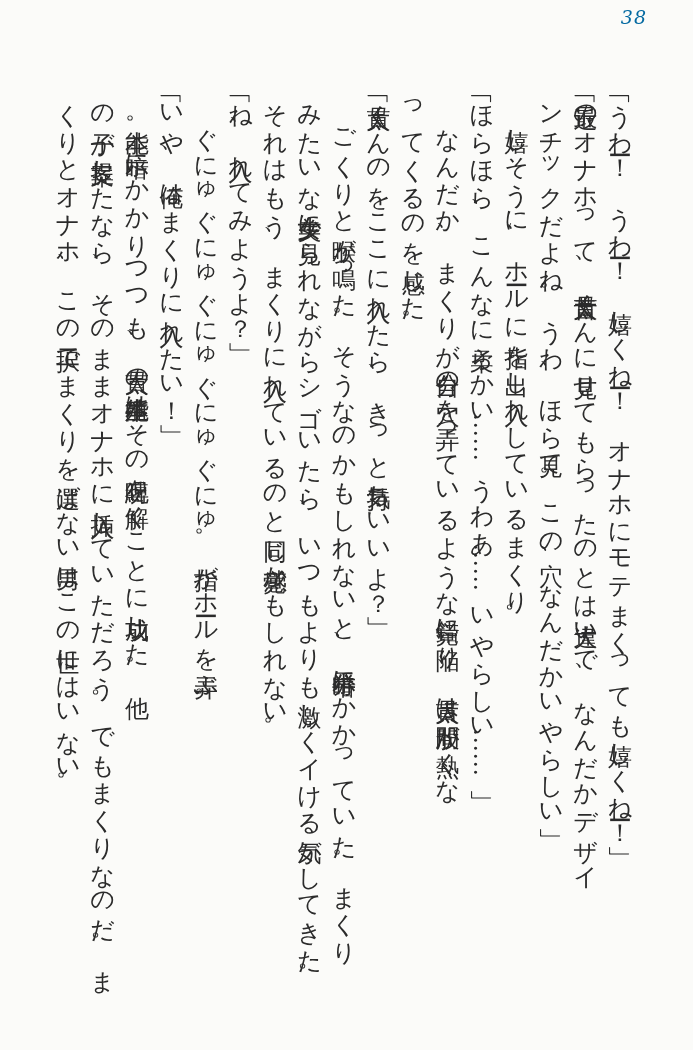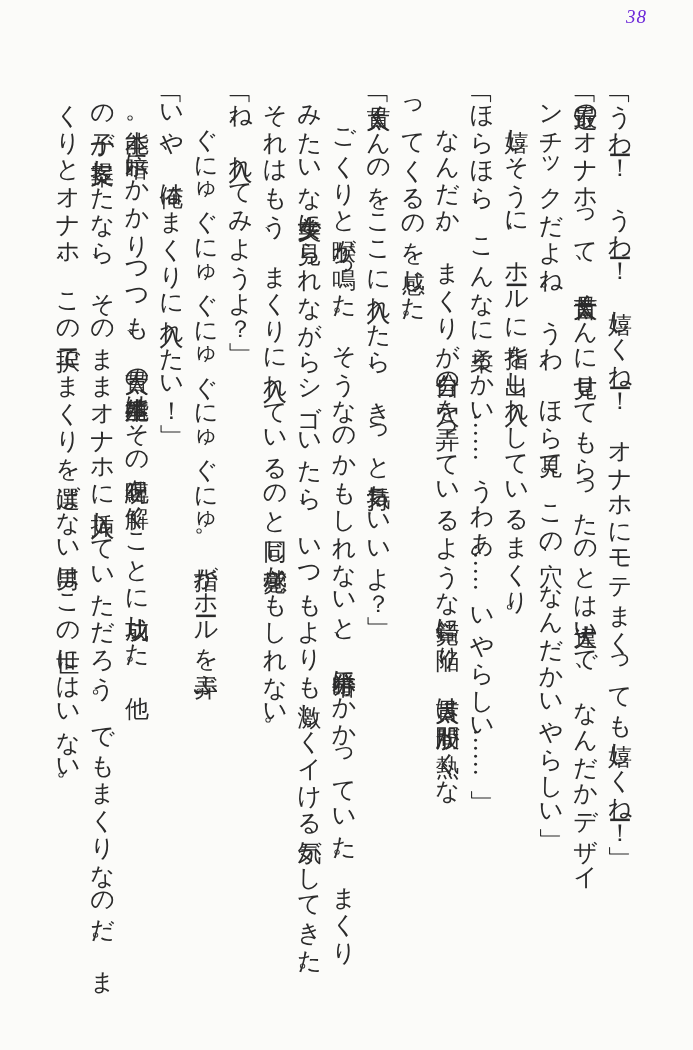--- a/index.html
+++ b/index.html
@@ -14,23 +14,22 @@
     background: #fbfbf9;
     overflow: hidden;
     font-family: "DejaVu Serif", "Liberation Serif", serif;
   }
   .page-number {
     position: absolute;
     top: 6px;
     right: 46px;
     font-size: 19px;
     font-style: italic;
-    color: #6d28d9;
+    color: #0369a1;
     letter-spacing: 1px;
-    font-family: Liberation Serif, serif;
   }
   .text-block {
     position: absolute;
     top: 88px;
     right: 56px;
     height: 944px;
     writing-mode: vertical-rl;
     text-orientation: mixed;
     font-size: 24px;
     color: #2b2b2b;

